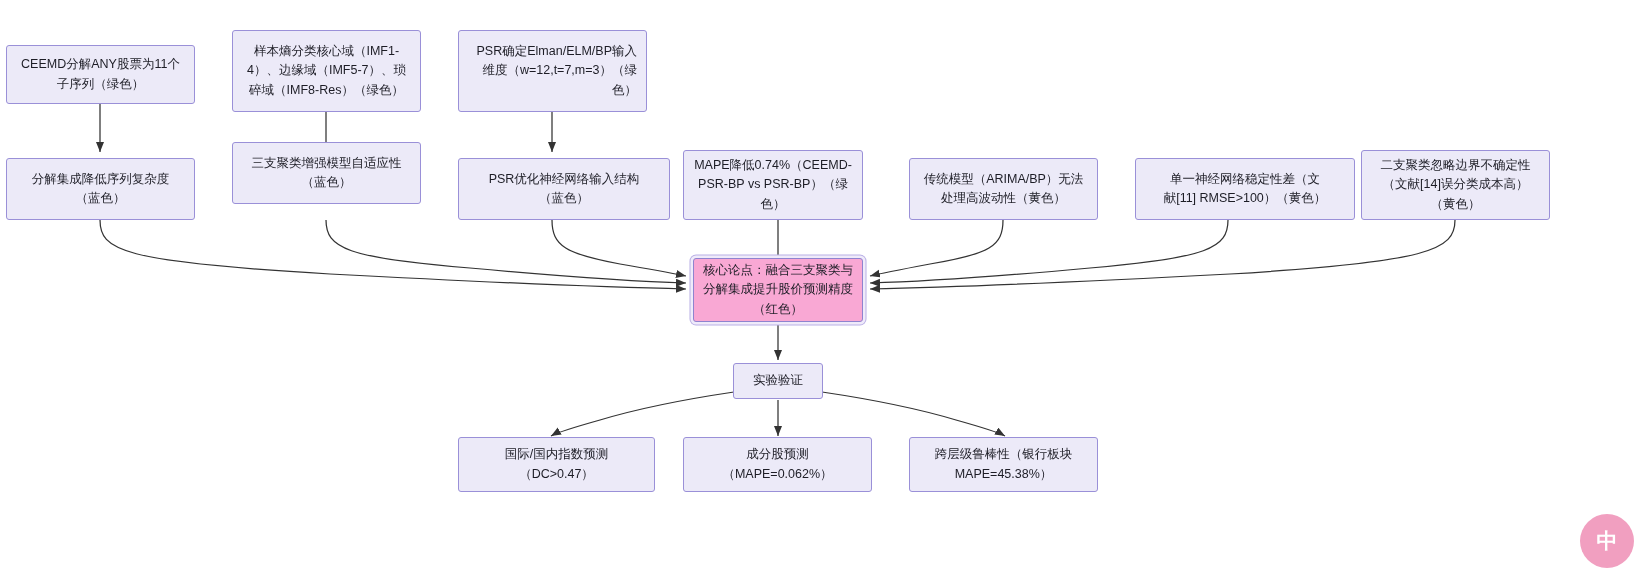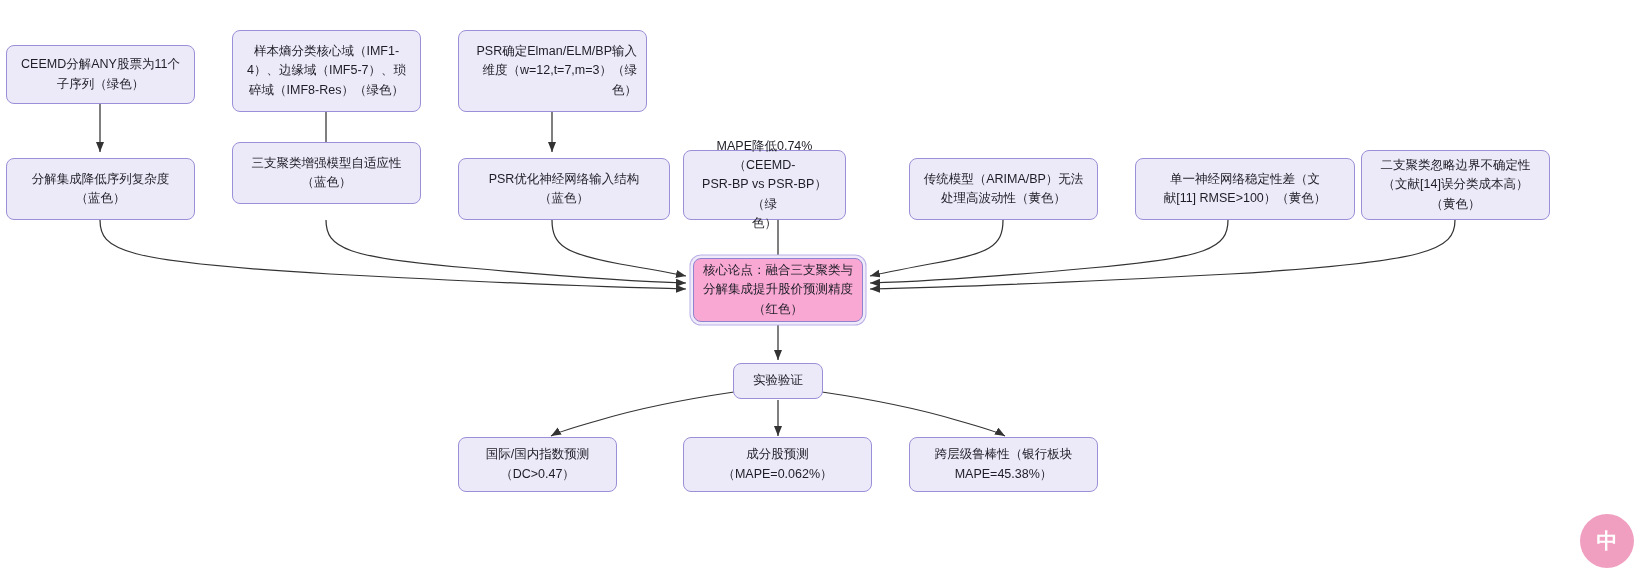--- a/index.html
+++ b/index.html
@@ -18,21 +18,21 @@
     position:absolute;
     left:0; top:0;
     width:1640px; height:574px;
     pointer-events:none;
   }
   .node{
     position:absolute;
     box-sizing:border-box;
     background:#ECEAF8;
     border:1px solid #9A90D8;
-    border-radius:8px;
+    border-radius:3px;
     display:flex;
     align-items:center;
     justify-content:center;
     text-align:center;
     color:#1d1d26;
     font-size:12.5px;
     line-height:1.55;
     padding:5px 9px;
     z-index:2;
   }
@@ -121,21 +121,21 @@
   <div class="node" style="left:232px; top:142px; width:189px; height:62px;">
     <span class="txt">三支聚类增强模型自适应性
 （蓝色）</span>
   </div>
 
   <div class="node" style="left:458px; top:158px; width:212px; height:62px;">
     <span class="txt">PSR优化神经网络输入结构
 （蓝色）</span>
   </div>
 
-  <div class="node" style="left:683px; top:150px; width:163px; height:70px;text-align:center;">
+  <div class="node" style="left:683px; top:150px; width:180px; height:70px;text-align:center;">
     <span class="txt">MAPE降低0.74%（CEEMD-
 PSR-BP vs PSR-BP）（绿
 色）</span>
   </div>
 
   <div class="node" style="left:909px; top:158px; width:189px; height:62px;">
     <span class="txt">传统模型（ARIMA/BP）无法
 处理高波动性（黄色）</span>
   </div>
 
@@ -153,21 +153,21 @@
   <div class="node core" style="left:693px; top:258px; width:170px; height:64px;">
     <span class="txt">核心论点：融合三支聚类与
 分解集成提升股价预测精度
 （红色）</span>
   </div>
 
   <div class="node" style="left:733px; top:363px; width:90px; height:36px;">
     <span class="txt">实验验证</span>
   </div>
 
-  <div class="node" style="left:458px; top:437px; width:159px; height:55px;">
+  <div class="node" style="left:458px; top:437px; width:197px; height:55px;">
     <span class="txt">国际/国内指数预测
 （DC&gt;0.47）</span>
   </div>
 
   <div class="node" style="left:683px; top:437px; width:189px; height:55px;">
     <span class="txt">成分股预测
 （MAPE=0.062%）</span>
   </div>
 
   <div class="node" style="left:909px; top:437px; width:189px; height:55px;">

